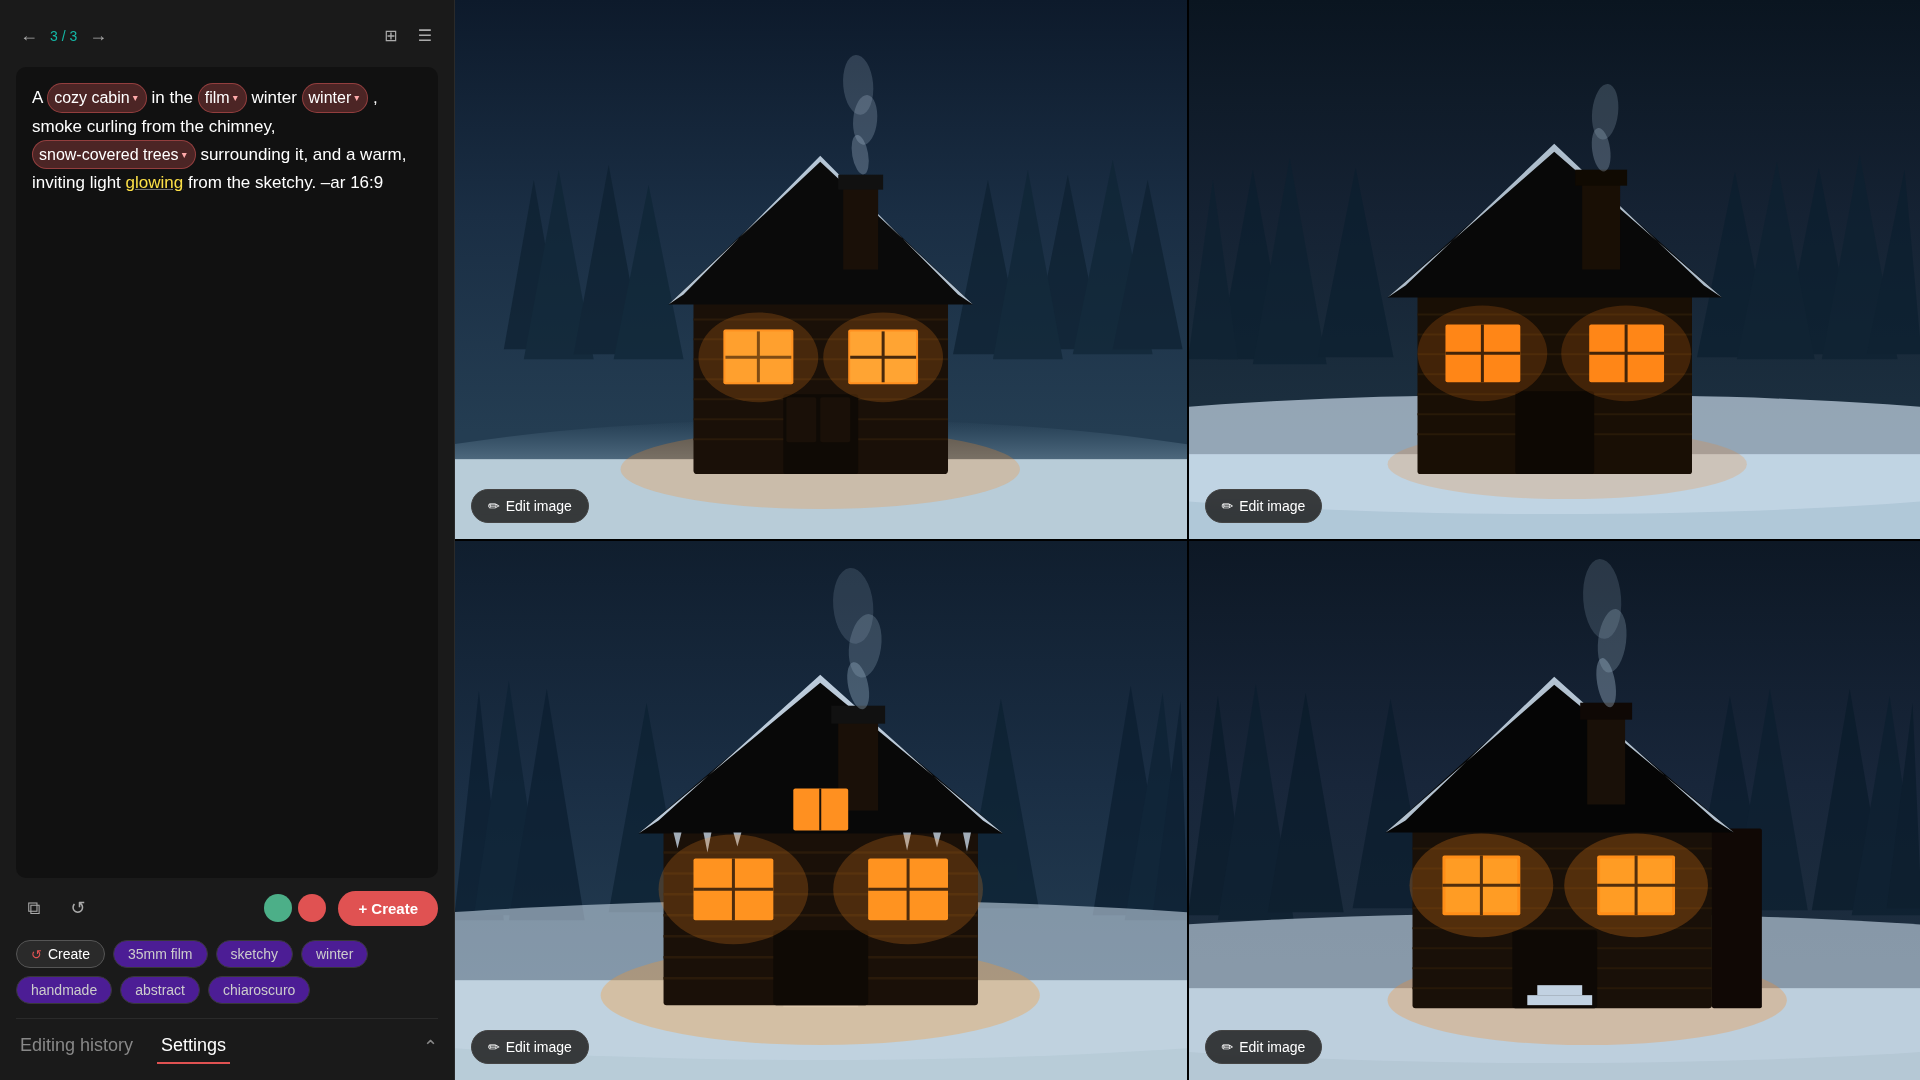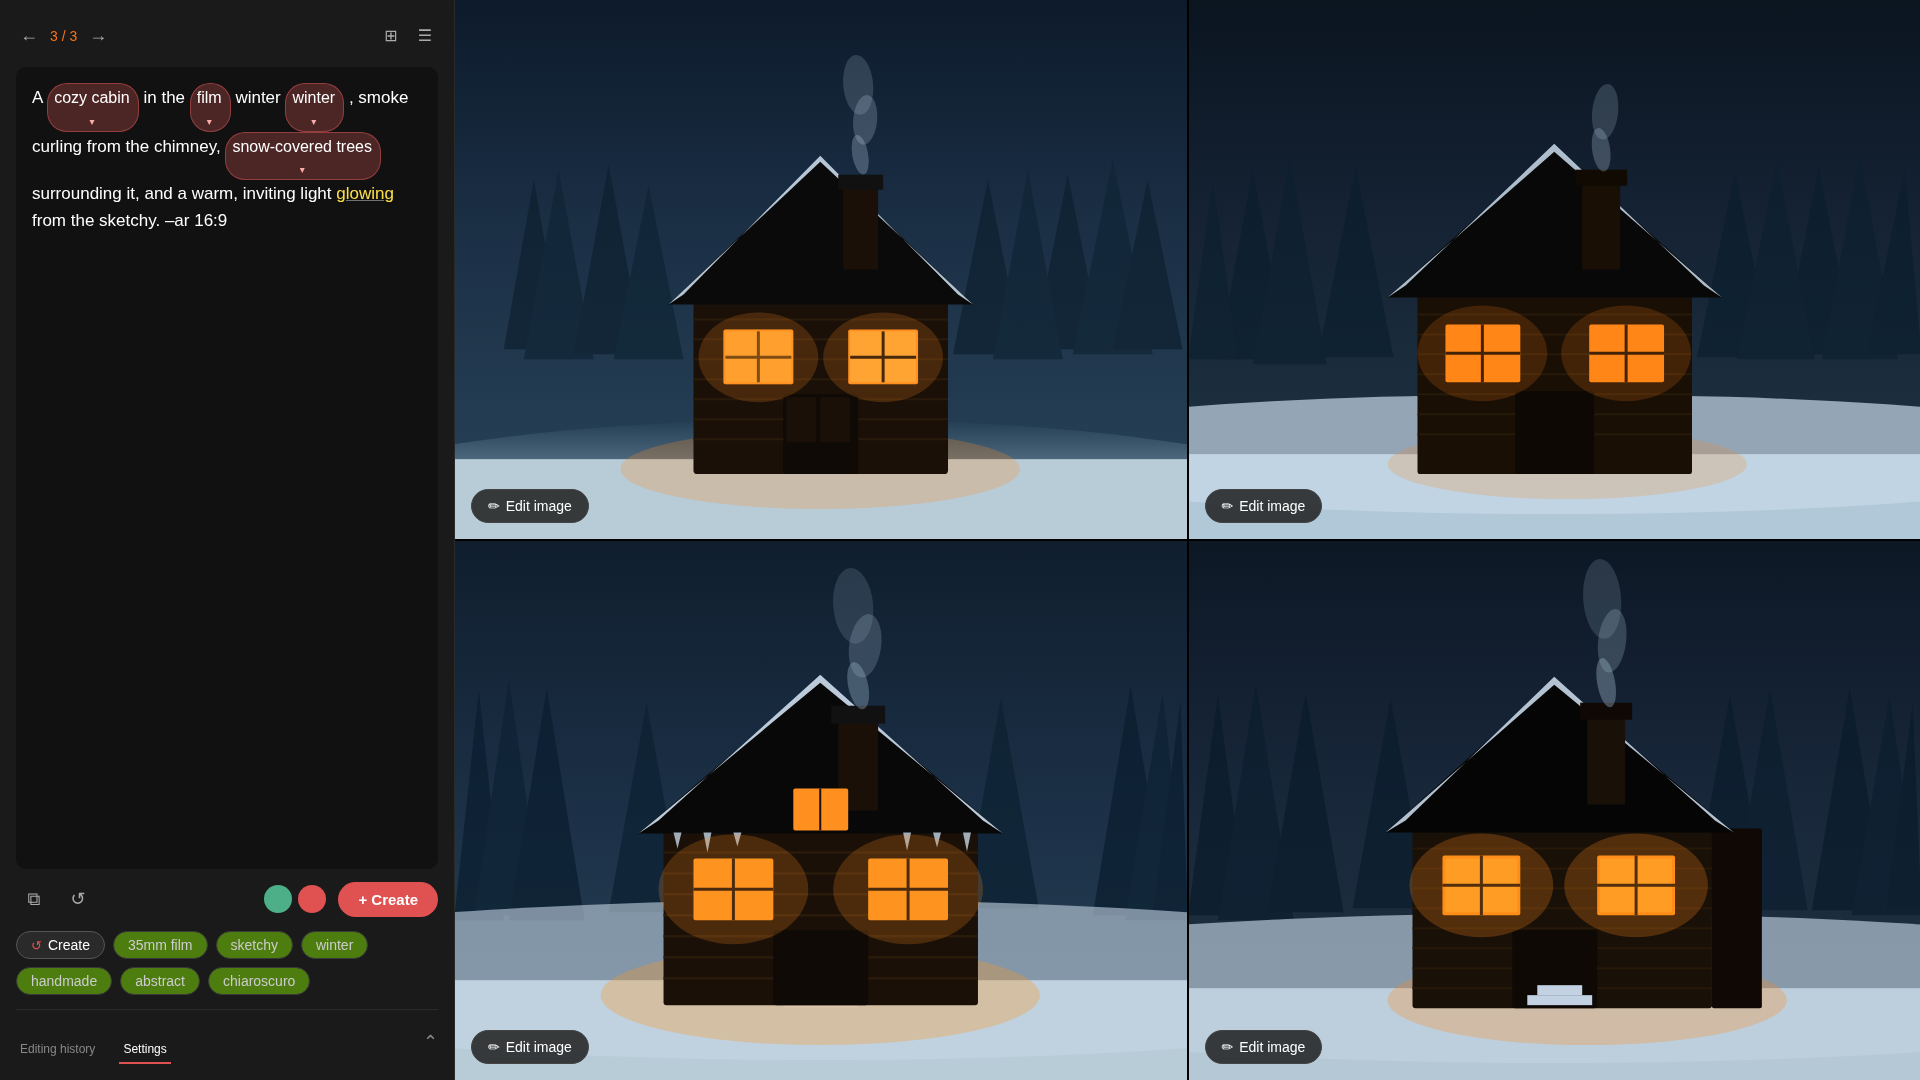--- a/index.html
+++ b/index.html
@@ -41,21 +41,21 @@
       background: none;
       border: none;
       color: #aaa;
       cursor: pointer;
       font-size: 18px;
       padding: 4px;
       border-radius: 4px;
     }
 
     .page-indicator {
-      color: #f97316;
+      color: #14b8a6;
       font-size: 14px;
       font-weight: 500;
     }
 
     .nav-icons {
       display: flex;
       gap: 8px;
     }
 
     .icon-btn {
@@ -88,21 +88,20 @@
       display: inline-flex;
       align-items: center;
       gap: 3px;
       background: rgba(255, 100, 100, 0.25);
       border: 1px solid rgba(255, 100, 100, 0.4);
       border-radius: 20px;
       padding: 1px 8px 1px 6px;
       color: #fff;
       font-size: 16px;
       cursor: pointer;
-      flex-direction: column;
     }
 
     .prompt-text .chip .chevron {
       font-size: 10px;
       color: #ffaaaa;
     }
 
     .prompt-text .highlight {
       color: #fde047;
       text-decoration: underline;
@@ -171,21 +170,21 @@
 
     
     .style-chips {
       display: flex;
       flex-wrap: wrap;
       gap: 8px;
       padding: 4px 0;
     }
 
     .style-chip {
-      background: #4d7c0f;
+      background: #4c1d95;
       border: 1px solid #383838;
       color: #ccc;
       border-radius: 20px;
       padding: 5px 14px;
       font-size: 14px;
       cursor: pointer;
     }
     .style-chip.active {
       background: #2a2a2a;
       border-color: #555;
@@ -203,25 +202,24 @@
     .tabs-row {
       display: flex;
       align-items: center;
       justify-content: space-between;
       border-top: 1px solid #2a2a2a;
       padding-top: 10px;
     }
 
     .tab-item {
       color: #888;
-      font-size: 12px;
+      font-size: 18px;
       cursor: pointer;
       padding: 6px 4px;
       border-bottom: 2px solid transparent;
-      margin-top: 16px;
     }
     .tab-item.active {
       color: #fff;
       border-bottom-color: #e05252;
     }
 
     .chevron-up-btn {
       background: none;
       border: none;
       color: #888;

